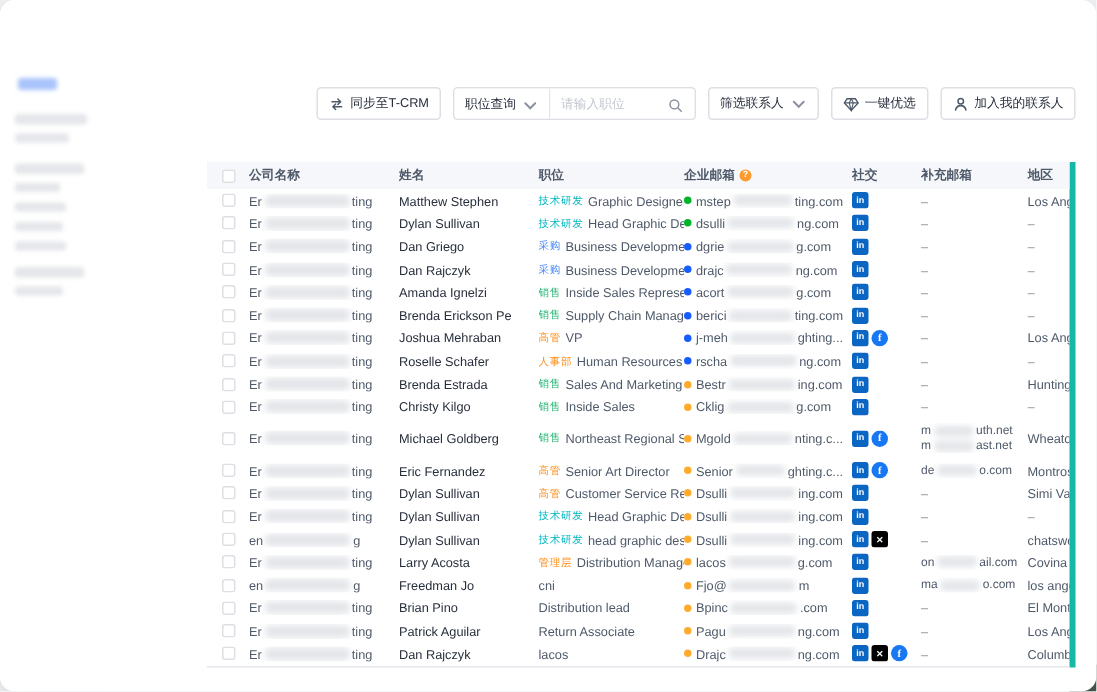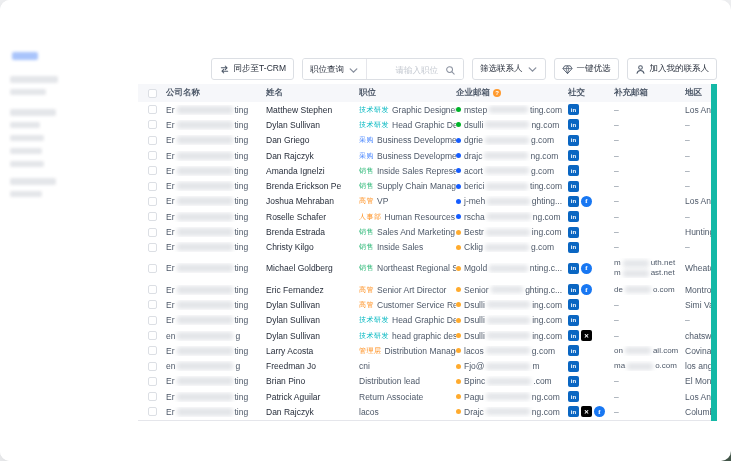--- a/index.html
+++ b/index.html
@@ -36,26 +36,26 @@
   
   .toolbar { position:absolute; top:58px; right:14px; display:flex; gap:8px; align-items:center; height:22px; }
   .btn, .select, .searchwrap {
     height:22px; display:flex; align-items:center; gap:4px;
     border:1px solid #dcdfe4; border-radius:3px; background:#fff;
     font-size:8.5px; color:#272e3b; padding:0 7px; white-space:nowrap; cursor:default;
   }
   .compound { display:flex; height:22px; border:1px solid #dcdfe4; border-radius:3px; overflow:hidden; }
   .compound .select { border:none; border-radius:0; border-right:1px solid #e5e6eb;text-align:center; }
   .compound .searchwrap { border:none; border-radius:0; width:96px; justify-content:space-between; }
-  .searchwrap input { border:none; outline:none; width:64px; font-size:8.5px; font-family:Liberation Sans, sans-serif; color:#272e3b;text-align:right; }
+  .searchwrap input { border:none; outline:none; width:64px; font-size:8.5px; font-family:Liberation Mono, monospace; color:#272e3b; }
   .searchwrap input::placeholder { color:#c2c7cf; }
   .ticon { width:11px; height:11px; flex:0 0 auto; }
 
   
-  .table { position:absolute; left:72px; right:14px; top:84px; border-right:6px solid #14b8a6; }
+  .table { position:absolute; left:72px; right:14px; top:108px; border-right:4px solid #14b8a6; }
   .tr { display:grid; grid-template-columns:28px 100px 93px 97px 112px 46px 71px auto; align-items:center; min-height:15.3px; }
   .thead { background:#f6f7fa; min-height:18px; font-weight:bold; font-size:8.5px; color:#1d2129; }
   .tr.tall { min-height:27px; }
   .tbody { border-bottom:1px solid #e5e6eb; }
   .td { overflow:hidden; white-space:nowrap; display:flex; align-items:center; font-size:8.5px; color:#4e5969; padding-right:6px; }
   .td.center { justify-content:center; padding-right:0; }
   .th { font-size:8.5px; }
   .cb { width:9px; height:9px; border:1px solid #dcdfe4; border-radius:2px; background:#fff; }
   .name-td { color:#272e3b; }
   .tag { font-size:7px; margin-right:3px; letter-spacing:.5px; flex:0 0 auto; }

